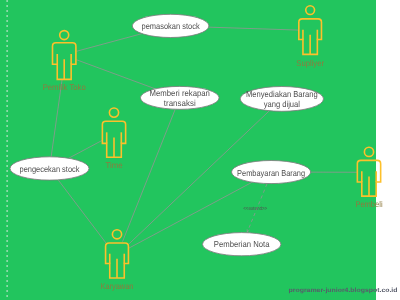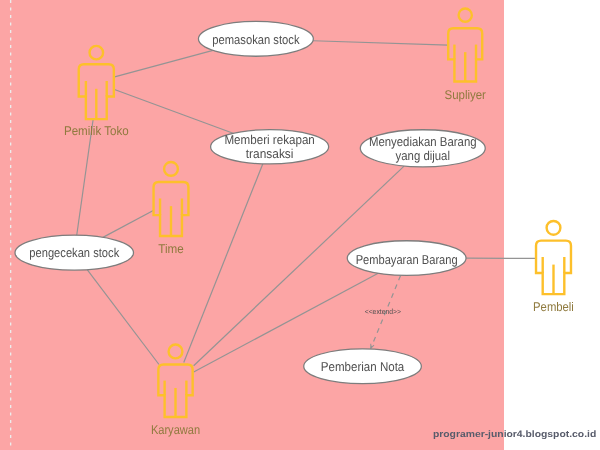--- a/index.html
+++ b/index.html
@@ -1,17 +1,17 @@
 <!DOCTYPE html>
 <html><head>
 <meta charset="utf-8">
 <style>
   html,body{margin:0;padding:0;background:#ffffff;}
   body{width:400px;height:300px;overflow:hidden;font-family:"Liberation Sans",sans-serif;}
-  #stage{position:relative;width:336px;height:300px;background:#fca5a5;}
+  #stage{position:relative;width:376px;height:300px;background:#22c55e;}
   svg#diagram{position:absolute;left:0;top:0;display:block;transform:translateZ(0);}
   text{font-family:"Liberation Sans",sans-serif;-webkit-font-smoothing:antialiased;
        text-rendering:geometricPrecision;}
   .uc-text{font-size:8.6px;text-anchor:middle;}
   .actor-label{font-size:8.4px;text-anchor:middle;}
   .ext-text{font-size:5px;text-anchor:middle;}
   .wm-text{font-size:6.2px;text-anchor:start;font-weight:bold;}
 </style>
 </head>
 <body>

